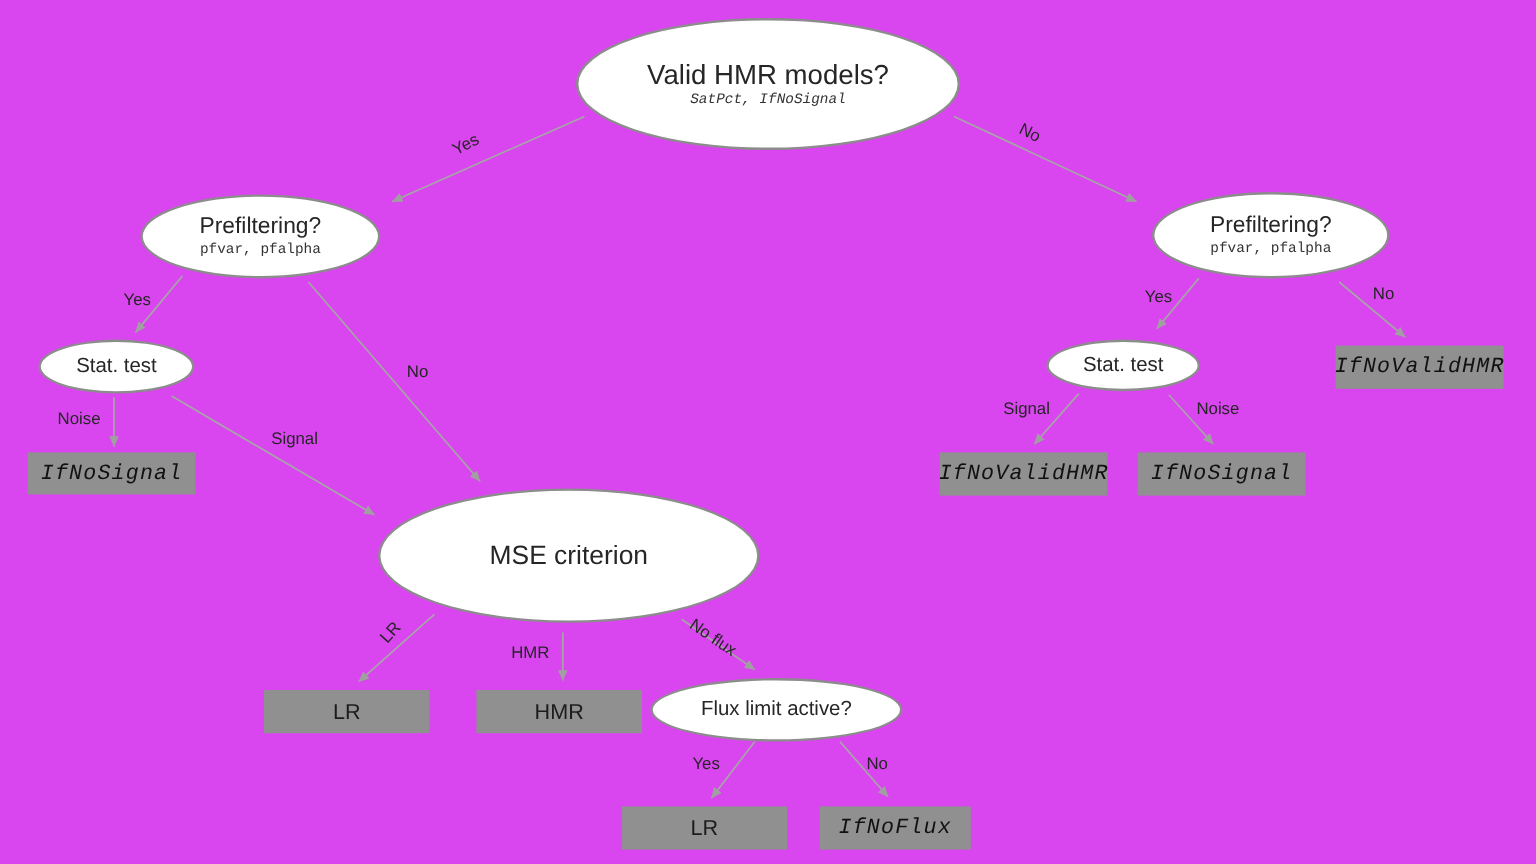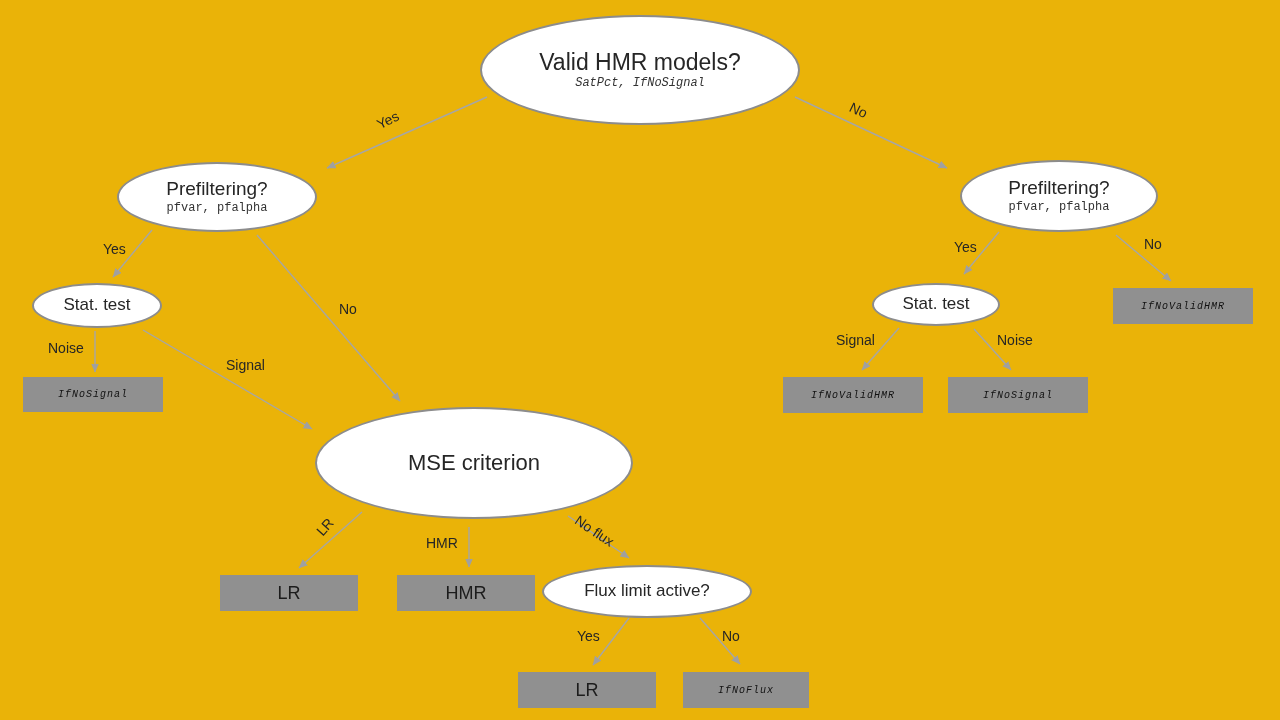--- a/index.html
+++ b/index.html
@@ -1,20 +1,20 @@
 <!DOCTYPE html>
 <html><head>
 <meta charset="utf-8">
 <style>
   html, body { margin: 0; padding: 0; background: #ffffff; }
   .stage {
     position: relative;
     width: 1280px;
     height: 720px;
-    background: #eab308;
+    background: #d946ef;
     font-family: "Liberation Sans", sans-serif;
     overflow: hidden;
     color: #262626;
   }
   .edges {
     position: absolute;
     left: 0; top: 0;
     width: 1280px; height: 720px;
     pointer-events: none;
   }
@@ -42,21 +42,21 @@
   .params.italic { font-style: italic; }
   .gbox {
     position: absolute;
     box-sizing: border-box;
     background: #909090;
     display: flex;
     align-items: center;
     justify-content: center;
     font-family: "Liberation Mono", monospace;
     font-style: italic;
-    font-size: 10px;
+    font-size: 18px;
     letter-spacing: 1px;
     color: #111111;
     white-space: nowrap;
   }
   .gbox.sans {
     font-family: "Liberation Sans", sans-serif;
     font-style: normal;
     font-size: 18px;
     letter-spacing: 0;
     color: #1c1c1c;

